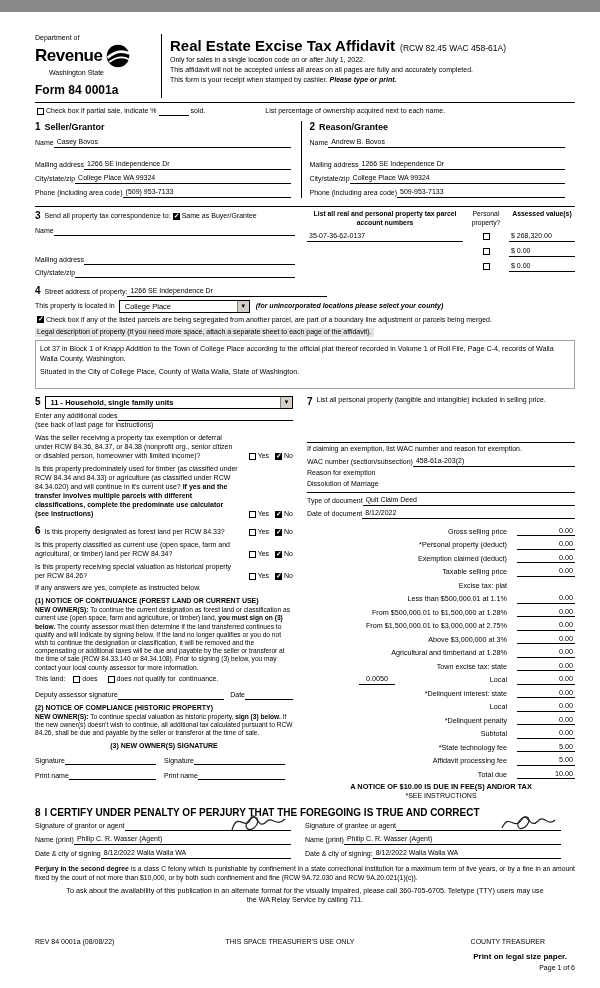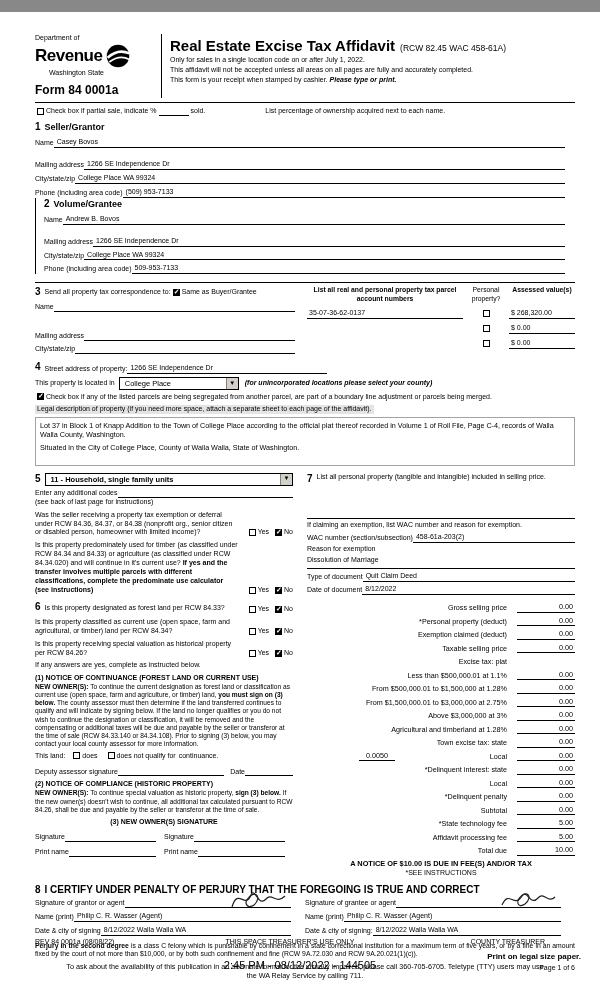--- a/index.html
+++ b/index.html
@@ -34,21 +34,21 @@
   .form-title{font-size:15px; font-weight:bold;}
   .form-title-rcw{font-size:8.5px; margin-left:3px;}
   .hnote{font-size:7px; margin-top:1px;}
   
   .partial{margin-top:4px; align-items:center;}
   .blankpct{width:30px; border-bottom:1px solid #000; height:8px; margin:0 2px;}
   .partial-note{margin-left:60px;}
   
   .two-col{display:flex;}
   .col{flex:1;}
-  .sec12{margin-top:5px;flex-direction:column;}
+  .sec12{margin-top:5px;}
   .sec12 .col{padding-right:10px;}
   .sec12 .col + .col{border-left:1px solid #000; padding-left:8px;}
   .secheading{font-size:9px; font-weight:bold;}
   .field{margin-top:4px;}
   .gap8{height:8px;}
   
   .sec3{margin-top:8px; border-top:1px solid #000; padding-top:3px;}
   .s3left{padding-right:12px;}
   .s3right{width:268px; flex:none;}
   .s3hdr{display:flex; text-align:center; font-size:6.8px; align-items:flex-start;}
@@ -88,21 +88,21 @@
   .sec8{margin-top:6px;}
   .s8cols{display:flex; margin-top:2px;}
   .s8col{flex:1; padding-right:14px; position:relative;}
   .scribble{position:absolute; right:18px; top:-16px; pointer-events:none;}
   
   .perjury{margin-top:6px; font-size:6.8px; text-align:justify;}
   .altfmt{margin-top:3px; font-size:7.2px; text-align:center; padding:0 30px;}
   .treasurer-row{position:absolute; left:35px; right:25px; top:926px; display:flex; font-size:7px;}
   .treasurer-row .t1{flex:1;} .treasurer-row .t2{flex:1; text-align:center;} .treasurer-row .t3{flex:1; text-align:right; padding-right:30px;}
   .timestamp{position:absolute; left:0; right:0; top:946px; text-align:center; font-size:11px; font-family:"Liberation Sans",sans-serif;}
-  .print-note{position:absolute; right:19px; top:940px; font-weight:bold; font-size:8px;}
+  .print-note{position:absolute; right:33px; top:940px; font-weight:bold; font-size:8px;}
   .page-num{position:absolute; right:25px; top:952px; font-size:7px;}
 </style>
 </head>
 <body>
 
 <div class="page">
 
   <div class="header">
     <div class="logo-block">
       <div class="dept-small">Department of</div>
@@ -155,21 +155,21 @@
       <div class="row field">
           <span>City/state/zip</span>
           <span class="fill">College Place WA 99324</span>
         </div>
       <div class="row field">
           <span>Phone (including area code)</span>
           <span class="fill">(509) 953-7133</span>
         </div>
     </div>
     <div class="col">
-      <div><span class="secnum">2</span><span class="secheading">Volume/Grantee</span></div>
+      <div><span class="secnum">2</span><span class="secheading">Reason/Grantee</span></div>
       <div class="row field">
           <span>Name</span>
           <span class="fill">Andrew B. Bovos</span>
         </div>
       <div class="gap8"></div>
       <div class="row field">
           <span>Mailing address</span>
           <span class="fill">1266 SE Independence Dr</span>
         </div>
       <div class="row field">
@@ -232,21 +232,21 @@
 
   <div class="sec4">
     <div class="row">
       <span class="secnum">4</span>
       <span>Street address of property:</span>
       <span class="fill" style="flex:0 0 200px;">1266 SE Independence Dr</span>
       <span style="flex:1;"></span>
     </div>
     <div class="s4row">
       <span>This property is located in</span>
-      <span class="dropdown" style="width:120px; margin-left:4px;">
+      <span class="dropdown" style="width:131px; margin-left:4px;">
         <span class="val" style="flex:1;">College Place</span>
         <span class="arrow">▼</span>
       </span>
       <span class="bold it" style="margin-left:6px;">(for unincorporated locations please select your county)</span>
     </div>
     <div class="s4row" style="align-items:flex-start;">
       <span class="cb checked"></span>
       <span style="flex:1;">Check box if any of the listed parcels are being segregated from another parcel, are part of a boundary line adjustment or parcels being merged.</span>
     </div>
     <div class="s4row">
@@ -531,17 +531,16 @@
     <span class="bold">Perjury in the second degree</span>
     <span>is a class C felony which is punishable by confinement in a state correctional institution for a maximum term of five years, or by a fine in an amount fixed by the court of not more than $10,000, or by both such confinement and fine (RCW 9A.72.030 and RCW 9A.20.021(1)(c)).</span>
   </div>
   <div class="altfmt">To ask about the availability of this publication in an alternate format for the visually impaired, please call 360-705-6705. Teletype (TTY) users may use the WA Relay Service by calling 711.</div>
 
   <div class="treasurer-row">
     <span class="t1">REV 84 0001a  (08/08/22)</span>
     <span class="t2">THIS SPACE TREASURER'S USE ONLY</span>
     <span class="t3">COUNTY TREASURER</span>
   </div>
-  <div class="timestamp">2:45 PM - 08/12/2022 - 144505</div>
   <div class="print-note">Print on legal size paper.</div>
   <div class="page-num">Page 1 of 6</div>
 
 </div>
 
 </body></html>

